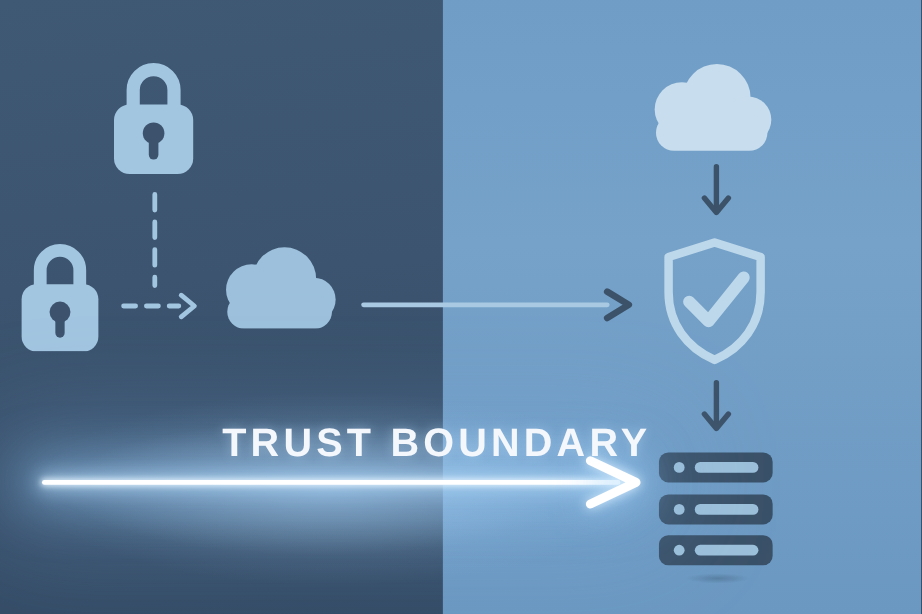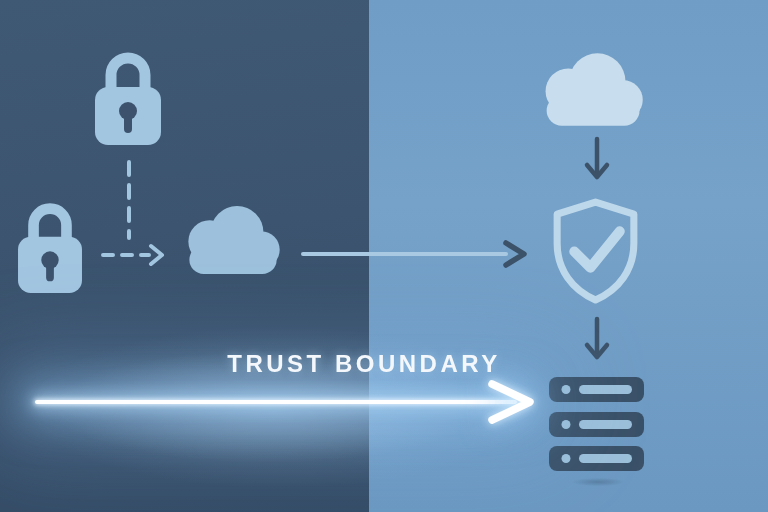--- a/index.html
+++ b/index.html
@@ -47,21 +47,21 @@
   .arrow-down-2 { left: 583px; top: 316px; width: 28px; height: 46px; color: var(--icon-dark, #3c5269); }
   .shield     { left: 547px; top: 197px; width: 97px;  height: 109px; color: var(--shield-stroke, #bed8eb); }
   .servers    { left: 549px; top: 376px; width: 95px;  height: 96px; }
   .server-shadow {
     position: absolute; left: 560px; top: 476px; width: 76px; height: 12px;
     background: radial-gradient(50% 50% at 50% 50%, rgba(42,62,84,0.28), rgba(42,62,84,0) 70%);
   }
   .label {
     position: absolute; left: 364px; top: 350px;
     transform: translateX(-50%);
-    font-size: 24px; font-weight: 700;
+    font-size: 33px; font-weight: 700;
     letter-spacing: 3.5px; white-space: nowrap;
     color: var(--label-color, #f4f8fc);
     text-shadow: 0 0 10px rgba(190,225,252,0.45);
     z-index: 4;
   }
   .glow-line {
     position: absolute; left: 35px; top: 400px;
     width: 482px; height: 4px; border-radius: 2px;
     background: var(--glow-core, #ffffff); z-index: 3;
     box-shadow:

